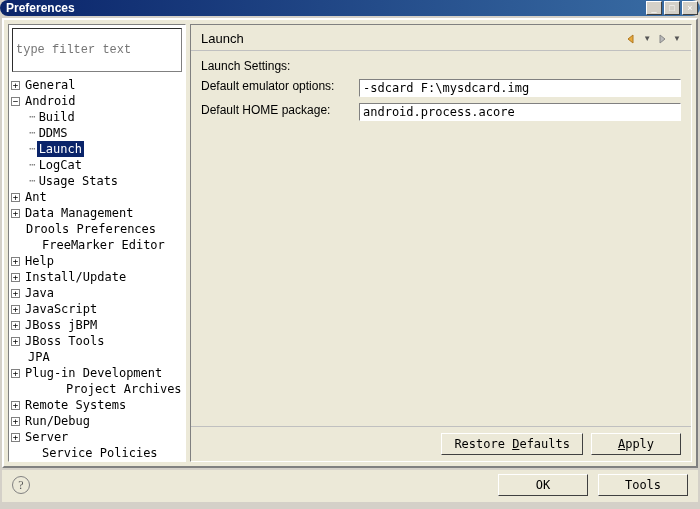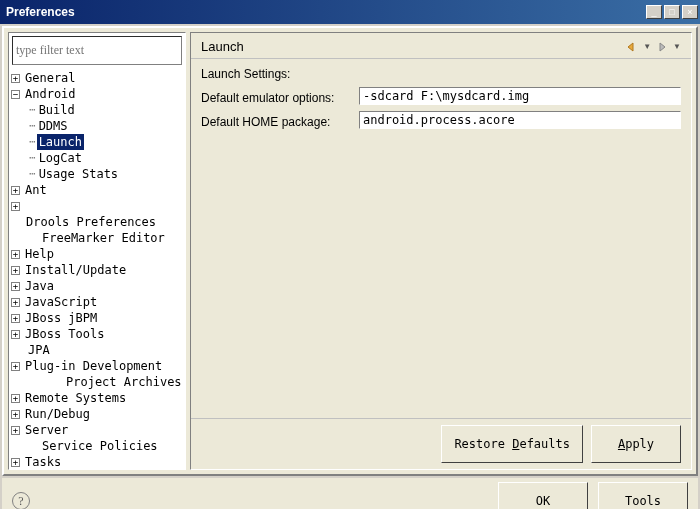--- a/index.html
+++ b/index.html
@@ -5,26 +5,27 @@
 * { box-sizing: border-box; margin: 0; padding: 0; }
 body {
   font-family: "SimSun", "MS Sans Serif", sans-serif;
   font-size: 12px;
   background: #d4d0c8;
   width: 700px;
   height: 509px;
   overflow: hidden;
 }
 .titlebar {
-  height: 24px;
+  height: 16px;
   background: linear-gradient(to right, #0a246a, #3a6ea5);
   color: #fff;
   display: flex;
   align-items: center;
   padding: 0 2px;
+  border-radius: 8px;
 }
 .titlebar-text { font-weight: bold; font-size: 12px; padding-left: 4px; flex: 1; }
 .titlebar-btns { display: flex; gap: 2px; }
 .titlebar-btn {
   width: 16px; height: 14px;
   background: #d4d0c8;
   border: 1px solid #fff;
   border-right-color: #404040; border-bottom-color: #404040;
   font-size: 9px; line-height: 12px; text-align: center;
   font-family: Arial;
@@ -42,23 +43,23 @@
   width: 178px;
   background: #fff;
   border: 1px solid #808080;
   border-right-color: #fff; border-bottom-color: #fff;
   margin: 4px 2px 4px 4px;
   display: flex; flex-direction: column;
 }
 .filter-input {
   margin: 3px;
   border: 1px inset #808080;
-  font-family: Liberation Serif, serif;
-  font-size: 12px;
-  padding: 6px 3px;
+  font-family: Liberation Mono, monospace;
+  font-size: 12px;
+  padding: 14px 3px;
   background: #fff;
 }
 .tree {
   flex: 1;
   overflow: auto;
   padding: 2px 0;
   font-family: "SimSun", monospace;
   font-size: 12px;
   line-height: 16px;
 }
@@ -101,21 +102,21 @@
 .nav-btns { display: flex; gap: 4px; align-items: center; }
 .nav-arrow {
   width: 14px; height: 12px;
 }
 .content {
   flex: 1;
   padding: 8px 10px;
 }
 .content-row {
   display: flex;
-  align-items: flex-end;
+  align-items: flex-start;
   margin-bottom: 6px;
 }
 .content-label { width: 158px; }
 .content-input {
   flex: 1;
   font-family: "SimSun", monospace;
   font-size: 12px;
   border: 1px solid #808080;
   border-right-color: #fff; border-bottom-color: #fff;
   background: #fff;
@@ -123,21 +124,21 @@
 }
 .btn-row {
   display: flex;
   justify-content: flex-end;
   gap: 8px;
   padding: 6px 10px;
   border-top: 1px solid #c0c0c0;
 }
 .btn {
   min-width: 90px;
-  padding: 11px 12px;
+  padding: 3px 12px;
   background: #ece9d8;
   border: 1px solid #404040;
   border-top-color: #fff; border-left-color: #fff;
   font-family: "SimSun", monospace;
   font-size: 12px;
   text-align: center;
 }
 .footer {
   display: flex;
   align-items: center;
@@ -200,20 +201,21 @@
         <div class="tree-row" style="padding-left: 20px;">
           <span class="dots">⋯</span>
           <span class="tree-label">Usage Stats</span>
         </div>
         <div class="tree-row" style="padding-left: 2px;">
           <span class="expander">+</span>
           <span class="tree-label">Ant</span>
         </div>
         <div class="tree-row" style="padding-left: 2px;">
           <span class="expander">+</span>
+          <span class="tree-label">Data Management</span>
         </div>
         <div class="tree-row" style="padding-left: 2px;">
           <span class="no-expander"></span>
           <span class="tree-label">Drools Preferences</span>
         </div>
         <div class="tree-row" style="padding-left: 18px;">
           <span class="no-expander"></span>
           <span class="tree-label">FreeMarker Editor</span>
         </div>
         <div class="tree-row" style="padding-left: 2px;">

